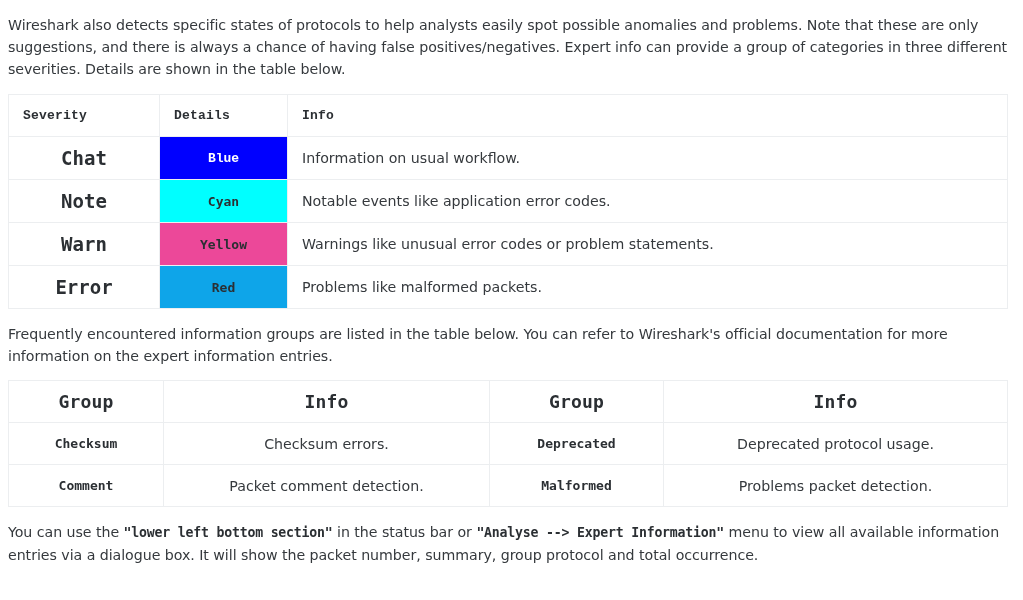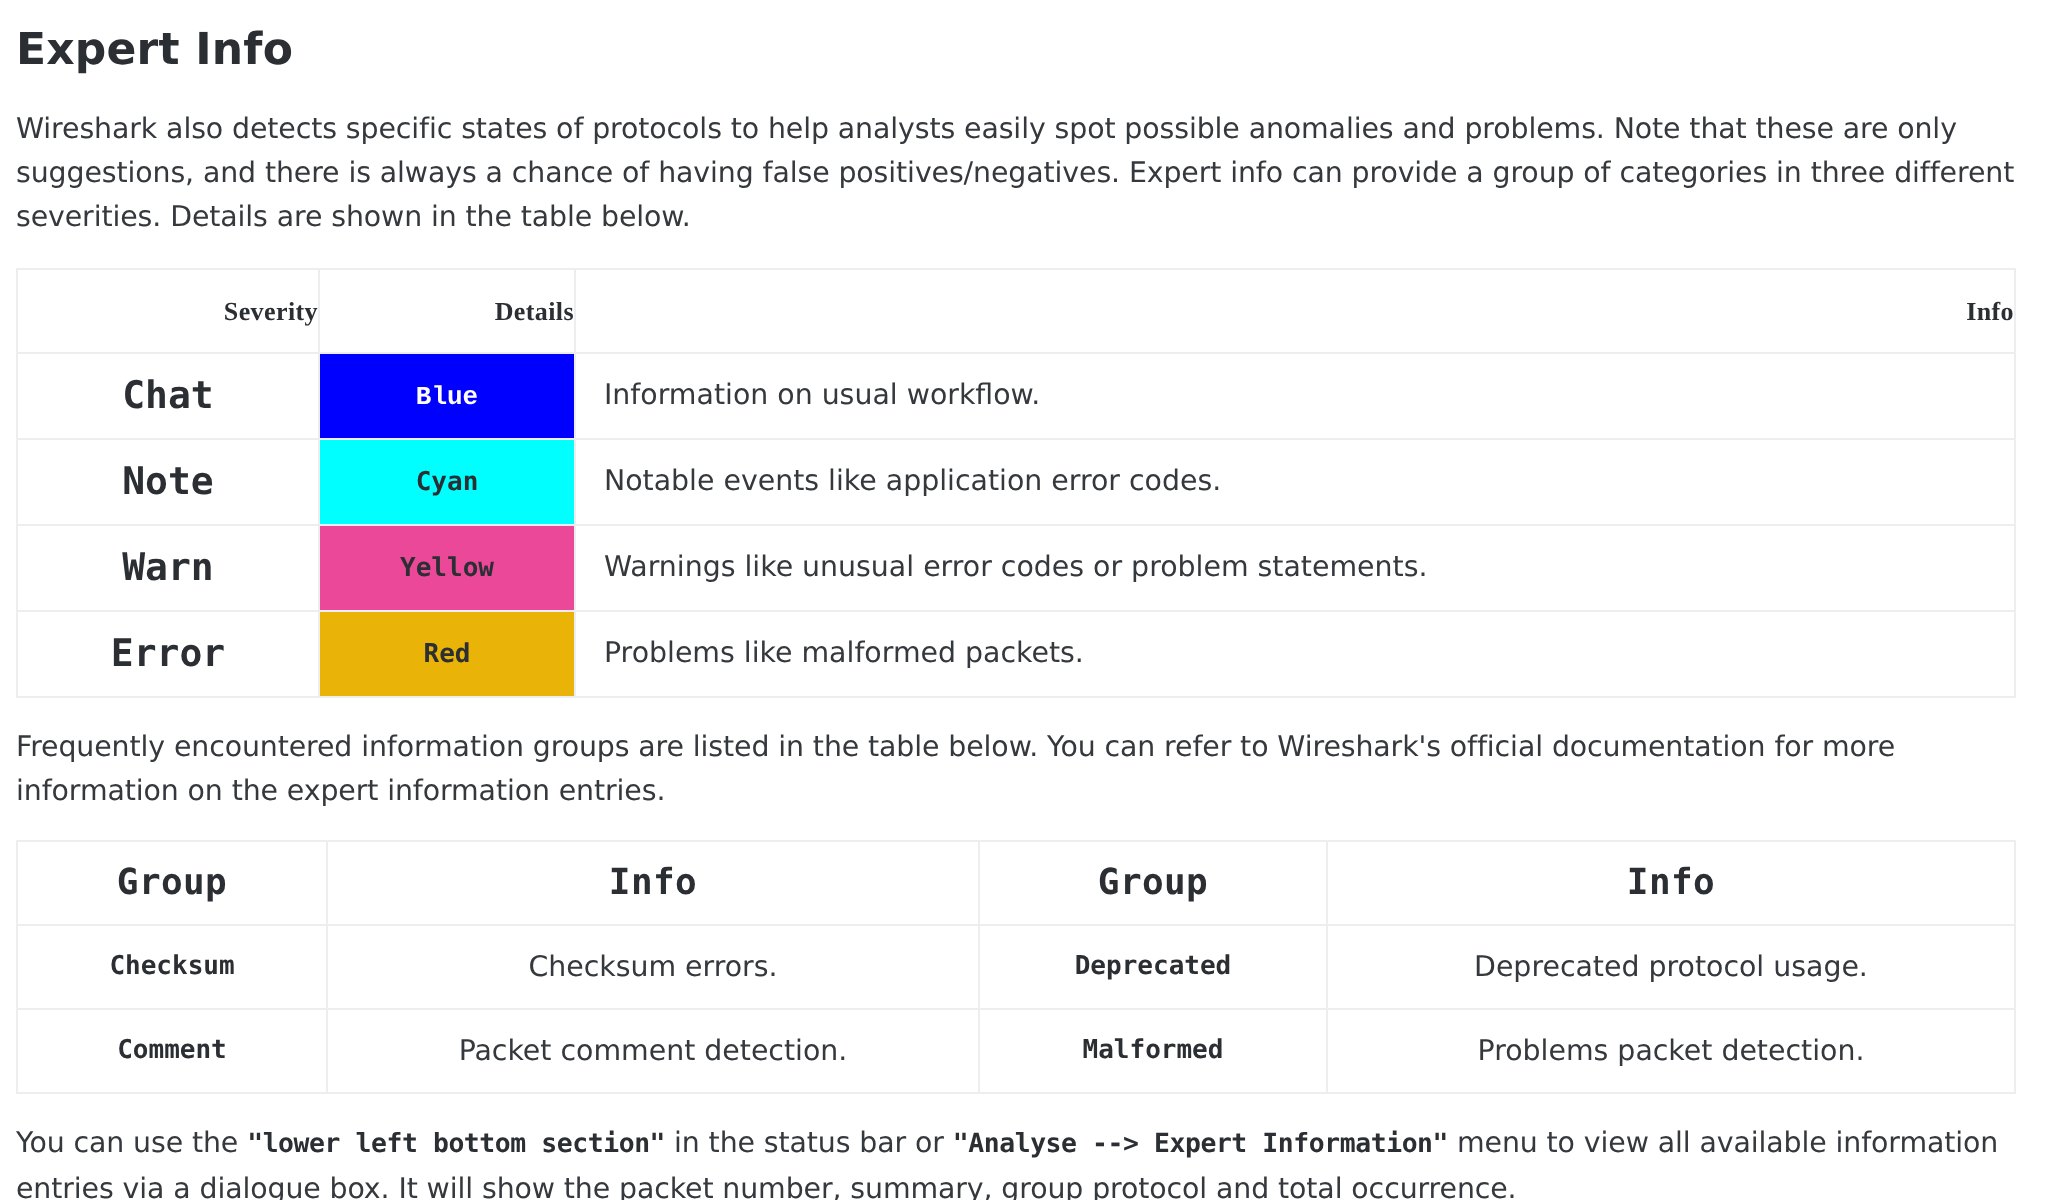--- a/index.html
+++ b/index.html
@@ -57,22 +57,22 @@
     font-weight: normal;
     vertical-align: middle;
   }
   
   #severity-table { margin-top: 14px; }
   #severity-table col.c-sev   { width: 151px; }
   #severity-table col.c-col   { width: 128px; }
   #severity-table col.c-info  { width: 720px; }
   #severity-table th {
     height: 42px;
-    text-align: right;
-    font-family: Liberation Serif, serif;
+    text-align: left;
+    font-family: Liberation Mono, monospace;
     font-size: 13px;
     font-weight: bold;
     color: #2b2f33;
     letter-spacing: 0.2px;
     padding-left: 14px;
   }
   #severity-table td.sev-cell {
     height: 42px;
     text-align: center;
     font-family: "DejaVu Sans Mono", "Liberation Mono", monospace;
@@ -132,21 +132,20 @@
     text-align: center;
     font-size: 14.2px;
     color: #35393d;
   }
 </style>
 </head>
 <body>
 
 <div class="page">
 
-  <h1 class="page-title">Expert Info</h1>
 
   <p class="para">Wireshark also detects specific states of protocols to help analysts easily spot possible anomalies and problems. Note that these are only suggestions, and there is always a chance of having false positives/negatives. Expert info can provide a group of categories in three different severities. Details are shown in the table below.</p>
 
   <table class="doc-table" id="severity-table">
     <colgroup>
       <col class="c-sev">
         <col class="c-col">
         <col class="c-info">
     </colgroup>
     <thead>
@@ -180,21 +179,21 @@
         <td class="colour-cell">
           <div class="swatch" style="background-color: #ec4899; color: rgb(43, 47, 51);">
             <span>Yellow</span>
           </div>
         </td>
         <td class="info-cell">Warnings like unusual error codes or problem statements.</td>
       </tr>
       <tr>
         <td class="sev-cell">Error</td>
         <td class="colour-cell">
-          <div class="swatch" style="background-color: #eab308; color: rgb(43, 47, 51);">
+          <div class="swatch" style="background-color: #0ea5e9; color: rgb(43, 47, 51);">
             <span>Red</span>
           </div>
         </td>
         <td class="info-cell">Problems like malformed packets.</td>
       </tr>
     </tbody>
   </table>
 
   <p class="para tight">Frequently encountered information groups are listed in the table below. You can refer to Wireshark's official documentation for more information on the expert information entries.</p>
 

